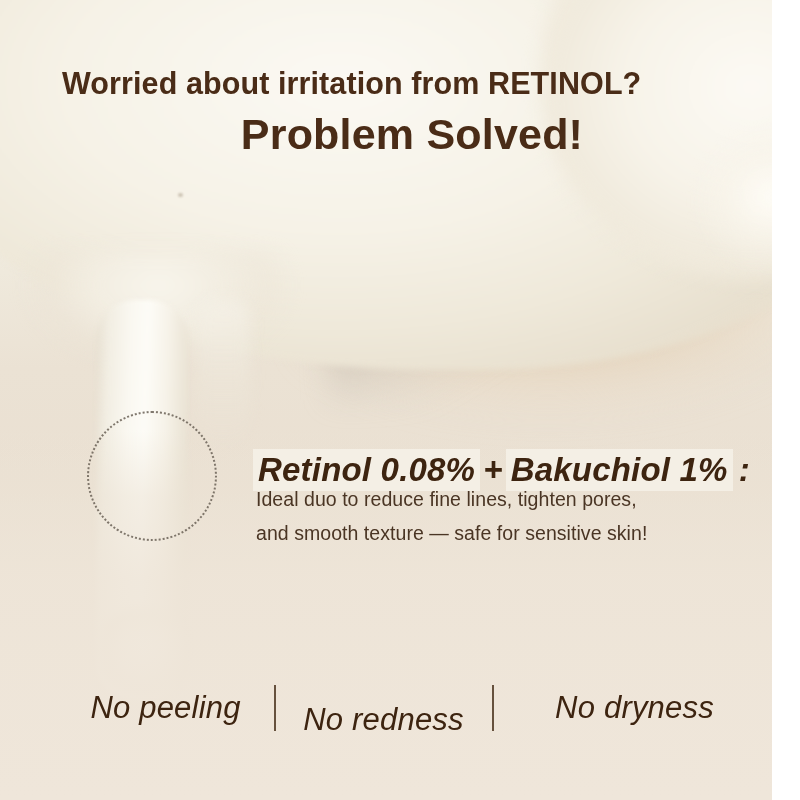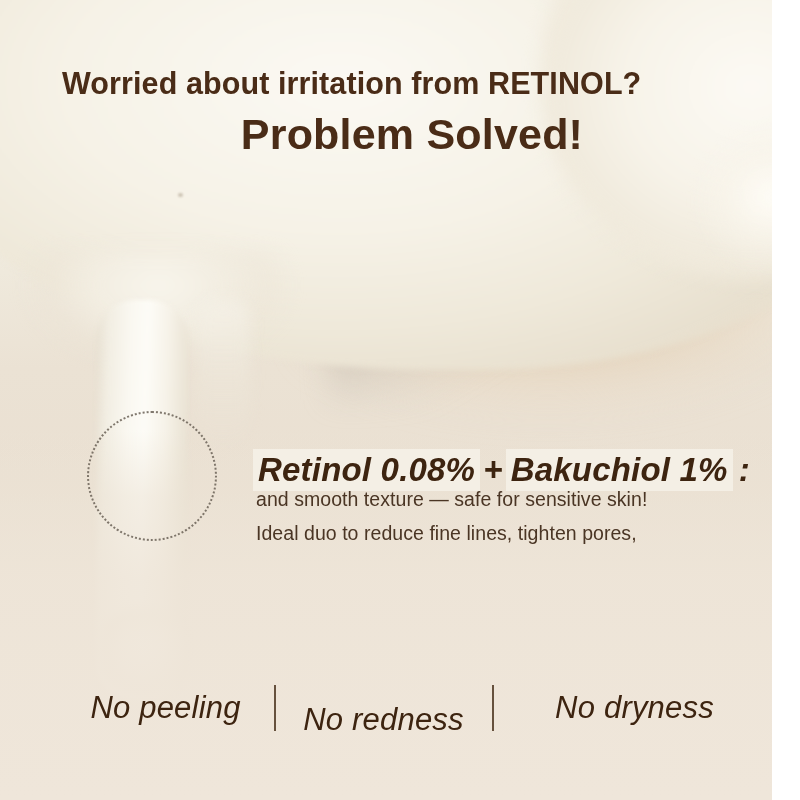--- a/index.html
+++ b/index.html
@@ -367,22 +367,22 @@
     <div class="headline-main">Problem Solved!</div>
   </div>
 
   <div class="dot-circle"></div>
 
   <div class="claim">
     <span class="hl">Retinol 0.08%</span><span class="plus">+</span><span class="hl">Bakuchiol 1%</span><span class="colon">:</span>
   </div>
 
   <div class="body-copy">
+    <div class="line">Ideal duo to reduce fine lines, tighten pores,</div>
     <div class="line">and smooth texture — safe for sensitive skin!</div>
-    <div class="line">Ideal duo to reduce fine lines, tighten pores,</div>
   </div>
 
   <div class="benefits">
     <div class="benefit b1">No peeling</div>
     <div class="divider"></div>
     <div class="benefit b2">No redness</div>
     <div class="divider"></div>
     <div class="benefit b3">No dryness</div>
   </div>
 

